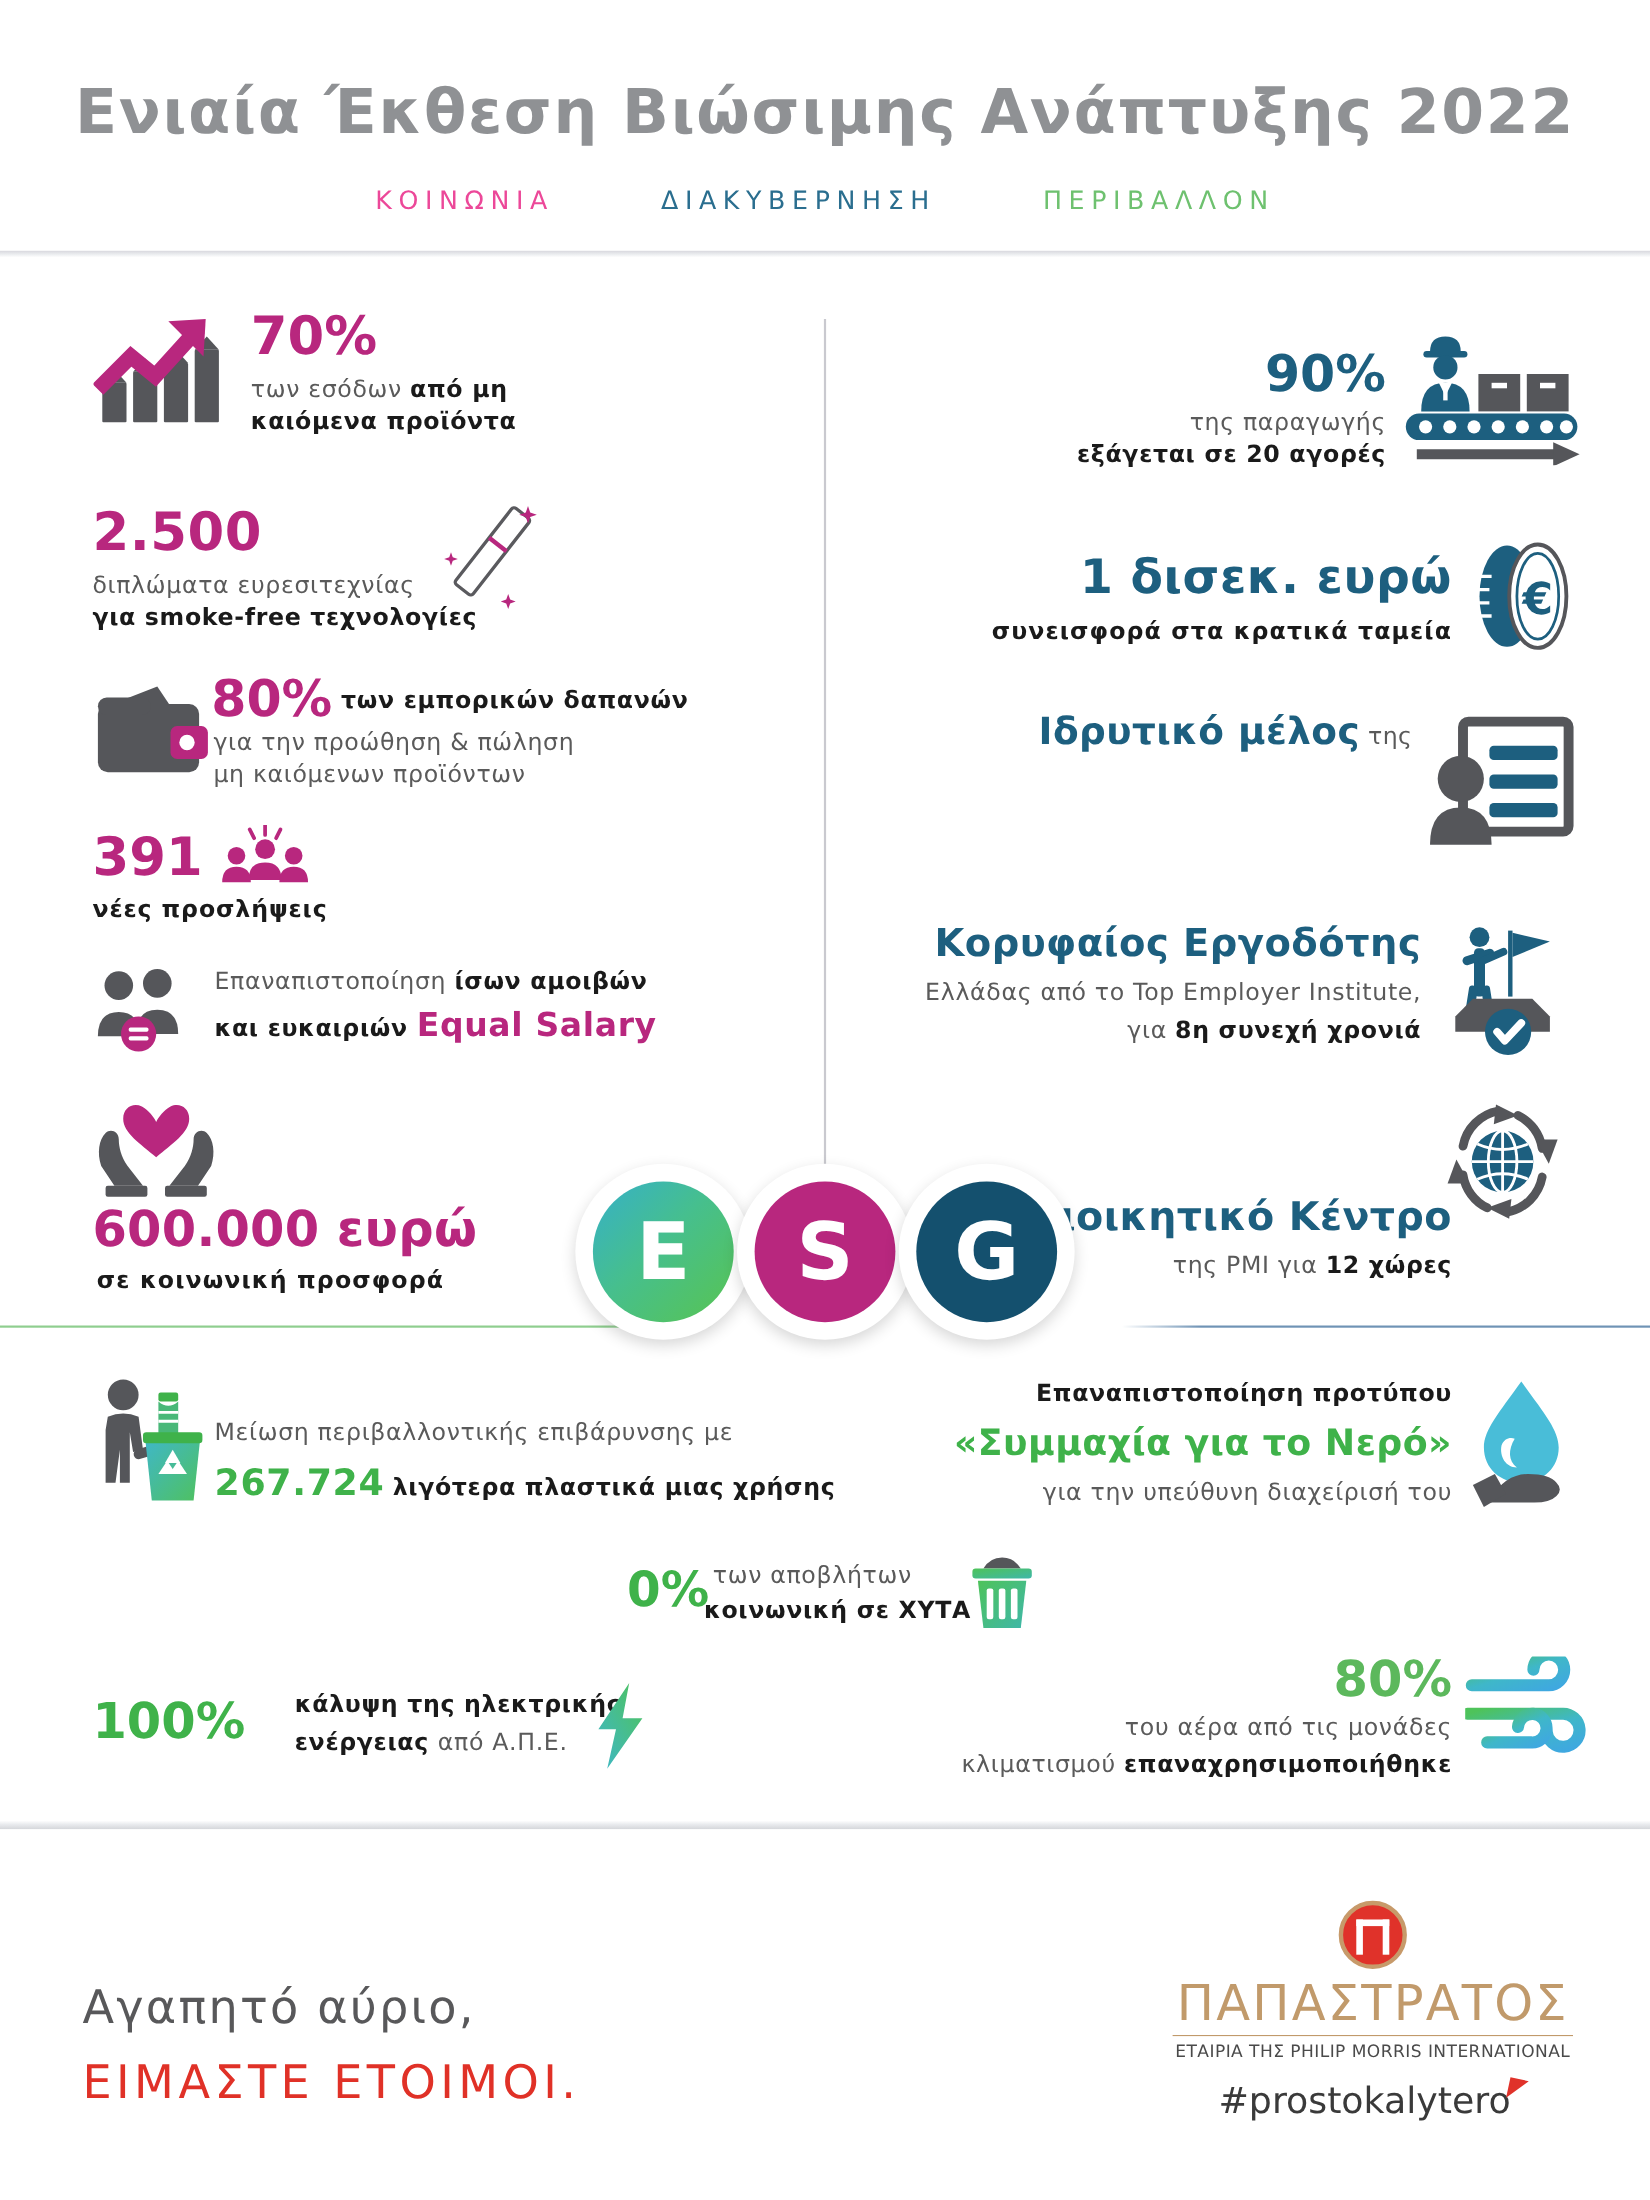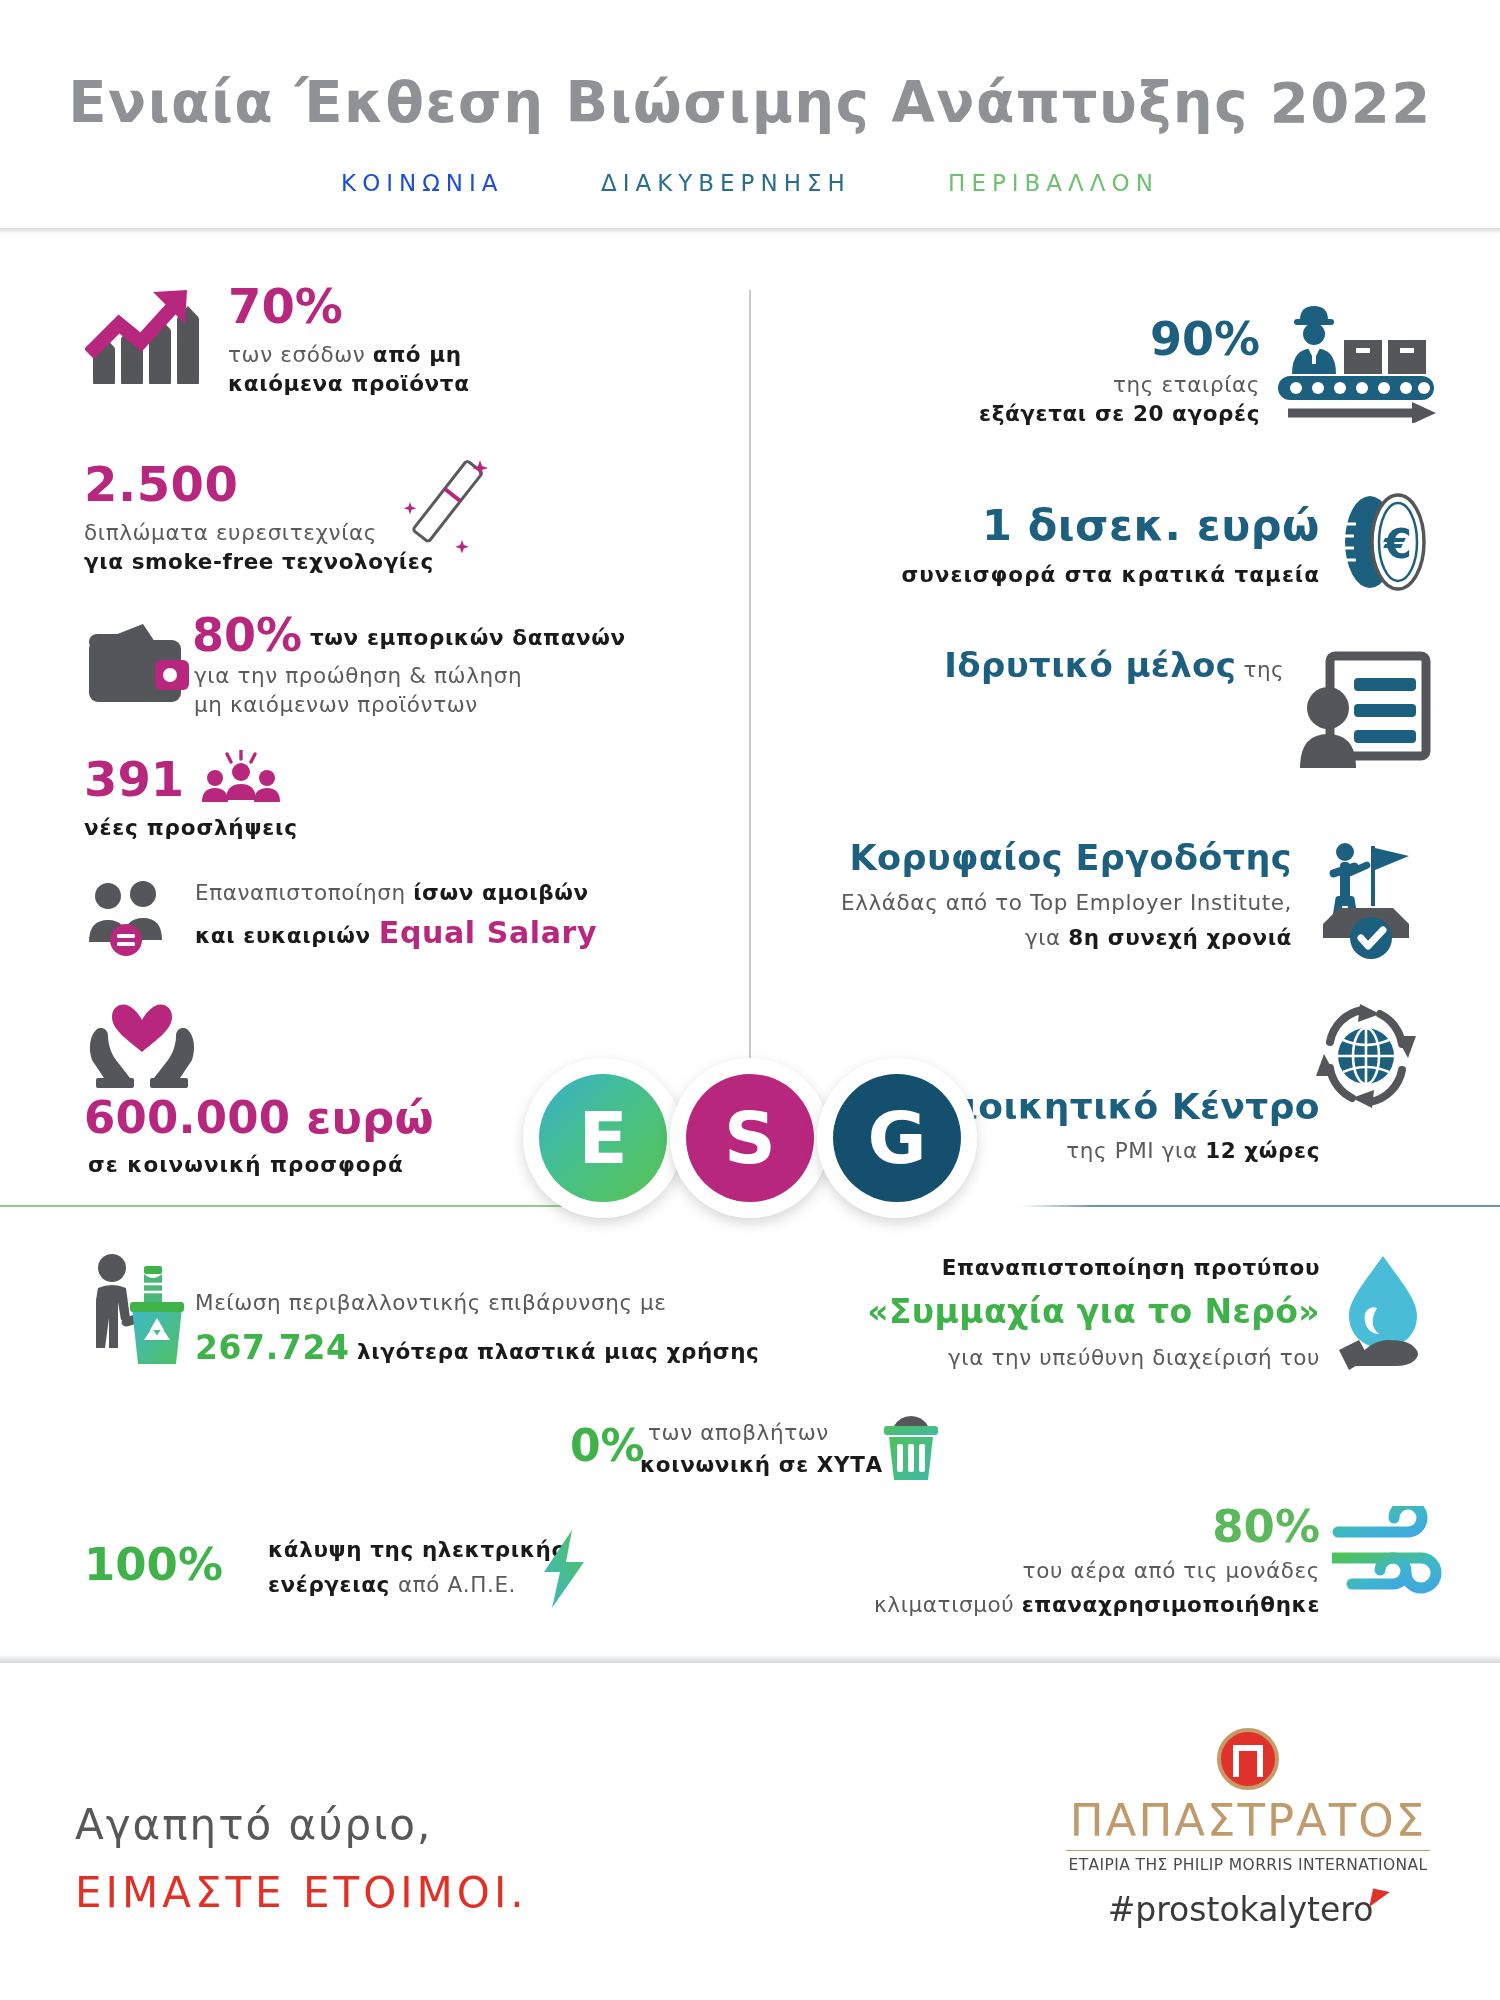--- a/index.html
+++ b/index.html
@@ -23,21 +23,21 @@
   .main-title{
     position:absolute;left:0;top:70px;width:1500px;text-align:center;
     font-size:56px;font-weight:bold;color:#8f9194;letter-spacing:1.5px;
     font-family:"DejaVu Sans","Liberation Sans",sans-serif;
   }
   .pillars{
     position:absolute;left:0;top:170px;width:1500px;text-align:center;
     font-size:23px;letter-spacing:6px;
   }
   .pillars span{display:inline-block;margin:0 42px;font-weight:400;}
-  .p-social{color:#1d4ed8;}
+  .p-social{color:#ec4899;}
   .p-gov{color:#2a6e8f;}
   .p-env{color:#6ec16f;}
 
   
   .blk{position:absolute;}
   .big{font-weight:bold;line-height:1;}
   .light{color:#5a5a5a;font-weight:400;}
   .bold{color:#1a1a1a;font-weight:bold;}
   .r{text-align:right;}
   .ln{line-height:1.35;}
@@ -240,21 +240,21 @@
       <path d="M102 30 C108 36 110 48 106 60 L94 78 L68 78 L82 60 C88 52 90 42 90 36 C90 28 98 26 102 30 Z" fill="#55565a"></path>
       <rect x="10" y="78" width="38" height="10" rx="2" fill="#55565a"></rect>
       <rect x="64" y="78" width="38" height="10" rx="2" fill="#55565a"></rect>
     </svg>
   </div>
   <div class="blk big magenta" style="left:84px;top:1095px;font-size:45px;letter-spacing:.2px;">600.000 ευρώ</div>
   <div class="blk bold" style="left:88px;top:1152px;font-size:21.5px;letter-spacing:1px;">σε κοινωνική προσφορά</div>
 
   <div class="blk r" style="left:760px;top:312px;width:500px;font-size:46px;font-weight:bold;color:#1d5f7f;">90%</div>
   <div class="blk r ln" style="left:760px;top:370px;width:500px;font-size:21.5px;letter-spacing:.6px;">
-    <span class="light">της εταιρίας</span><br>
+    <span class="light">της παραγωγής</span><br>
     <span class="bold">εξάγεται σε 20 αγορές</span>
   </div>
   <div class="blk" style="left:1270px;top:298px;width:170px;height:125px;">
     <svg width="170" height="125" viewBox="0 0 170 125">
       <path d="M30 22 q0-14 14-14 q14 0 14 14 z" fill="#1d5f7f"></path>
       <rect x="24" y="21" width="40" height="6" rx="3" fill="#1d5f7f"></rect>
       <circle cx="44" cy="36" r="11" fill="#1d5f7f"></circle>
       <path d="M22 76 q0-26 22-26 q22 0 22 26 z" fill="#1d5f7f"></path>
       <polygon points="38,50 44,62 50,50" fill="#fff"></polygon>
       <rect x="42" y="50" width="4" height="16" fill="#fff"></rect>

